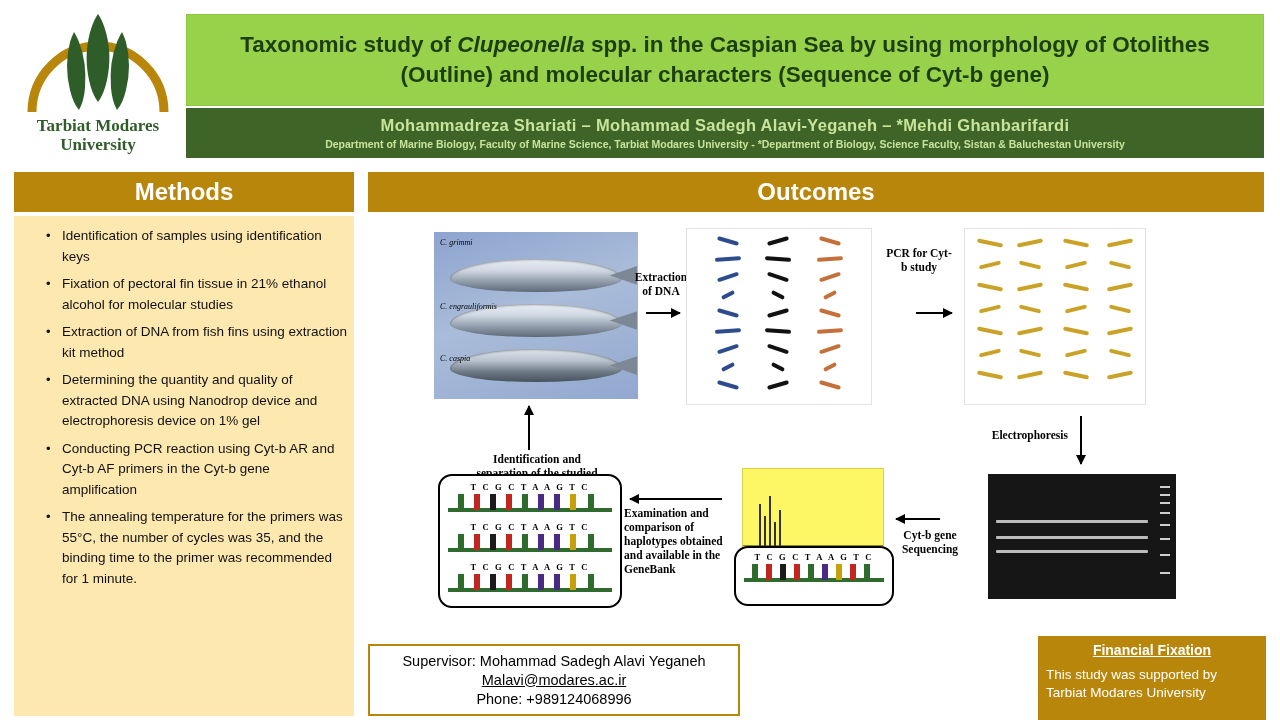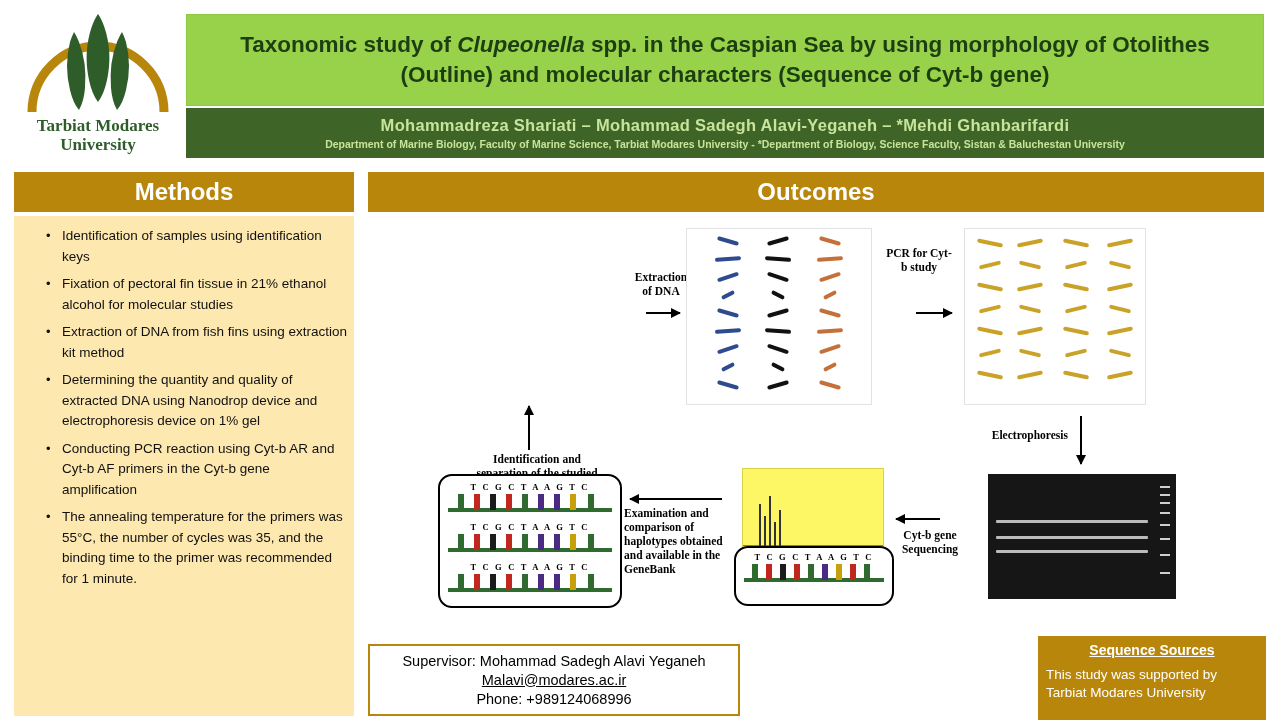--- a/index.html
+++ b/index.html
@@ -231,20 +231,28 @@
       <li>Fixation of pectoral fin tissue in 21% ethanol alcohol for molecular studies</li>
       <li>Extraction of DNA from fish fins using extraction kit method</li>
       <li>Determining the quantity and quality of extracted DNA using Nanodrop device and electrophoresis device on 1% gel</li>
       <li>Conducting PCR reaction using Cyt-b AR and Cyt-b AF primers in the Cyt-b gene amplification</li>
       <li>The annealing temperature for the primers was 55°C, the number of cycles was 35, and the binding time to the primer was recommended for 1 minute.</li>
     </ul>
   </div>
 
   <div class="outcomes">
 
+    <div class="fish-photo">
+      <div class="fish" id="fish1"></div>
+      <div class="fish" id="fish2"></div>
+      <div class="fish" id="fish3"></div>
+      <div class="fish-label" style="top:6px">C. grimmi</div>
+      <div class="fish-label" style="top:70px">C. engrauliformis</div>
+      <div class="fish-label" style="top:122px">C. caspia</div>
+    </div>
 
     <div class="arrow-v up" style="left:160px;top:190px;height:44px;"></div>
 
     <div class="cap" style="left:106px;top:178px;width:0;height:0;"></div>
     <div class="cap" style="left:104px;top:236px;width:130px;text-align:center;">Identification and separation of the studied species</div>
 
     <div class="arrow-h" style="left:278px;top:96px;width:34px;"></div>
     <div class="cap" style="left:262px;top:54px;width:62px;text-align:center;">Extraction of DNA</div>
 
     <div class="dna-panel" id="dna-extract">
@@ -419,17 +427,17 @@
 
   </div>
 
   <div class="supervisor">
     <div>Supervisor: Mohammad Sadegh Alavi Yeganeh</div>
     <div class="email">Malavi@modares.ac.ir</div>
     <div>Phone: +989124068996</div>
   </div>
 
   <div class="financial">
-    <div class="fin-title">Sequence Sources</div>
+    <div class="fin-title">Financial Fixation</div>
     <div class="fin-text">This study was supported by Tarbiat Modares University</div>
   </div>
 
 </div>
 
 </body></html>

